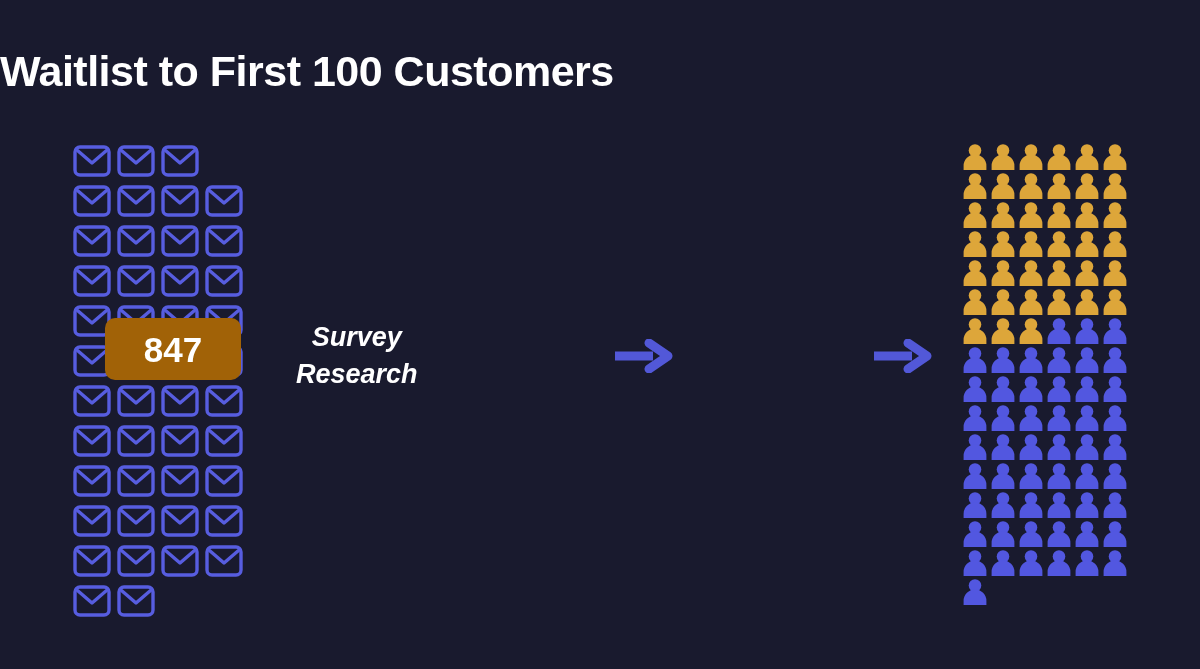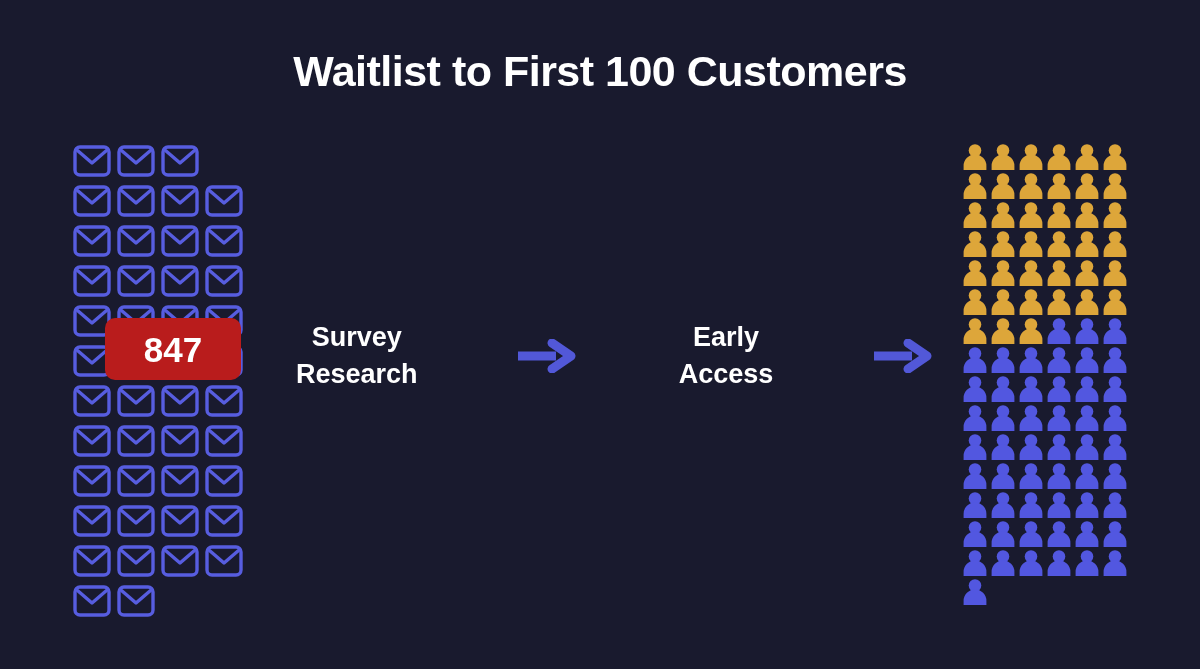--- a/index.html
+++ b/index.html
@@ -19,21 +19,20 @@
     background: #191a2e;
     overflow: hidden;
   }
 
   
   .title {
     position: absolute;
     top: 48px;
     left: 0;
     width: 1200px;
-    text-align: center;
     color: #ffffff;
     font-size: 43px;
     font-weight: bold;
     letter-spacing: -0.5px;
     line-height: 1.1;
   }
 
   
   .env-panel {
     position: absolute;
@@ -53,21 +52,21 @@
     flex: 0 0 auto;
   }
   .env svg { display: block; }
 
   .count-badge {
     position: absolute;
     left: 33px;
     top: 175px;
     width: 136px;
     height: 62px;
-    background: #b91c1c;
+    background: #a16207;
     border-radius: 10px;
     display: flex;
     align-items: center;
     justify-content: center;
   }
   .count-badge span {
     color: #ffffff;
     font-size: 35px;
     font-weight: bold;
     letter-spacing: 0px;
@@ -86,20 +85,21 @@
     justify-content: space-between;
   }
   .flow-step {
     color: #ffffff;
     font-size: 27px;
     font-weight: bold;
     line-height: 1.38;
     text-align: center;
     white-space: pre-line;
     flex: 0 0 auto;
+    font-style: italic;
   }
   .flow-arrow {
     flex: 0 0 auto;
     width: 64px;
     height: 34px;
     display: flex;
     align-items: center;
     justify-content: center;
   }
   .flow-arrow svg { display: block; }
@@ -435,22 +435,20 @@
 
   <div class="flow">
     <div class="flow-step">Survey
 Research</div>
     <div class="flow-arrow">
       <svg width="64" height="34" viewBox="0 0 64 34">
         <path d="M2 17 H40" stroke="#5258d8" stroke-width="9" stroke-linecap="butt" fill="none"></path>
         <path d="M36 4 L55 17 L36 30" stroke="#5258d8" stroke-width="9" stroke-linejoin="round" stroke-linecap="round" fill="none"></path>
       </svg>
     </div>
-    <div class="flow-step">Early
-Access</div>
     <div class="flow-arrow">
       <svg width="64" height="34" viewBox="0 0 64 34">
         <path d="M2 17 H40" stroke="#5258d8" stroke-width="9" stroke-linecap="butt" fill="none"></path>
         <path d="M36 4 L55 17 L36 30" stroke="#5258d8" stroke-width="9" stroke-linejoin="round" stroke-linecap="round" fill="none"></path>
       </svg>
     </div>
   </div>
 
   <div class="people-panel">
     <div id="ppl-rows">

